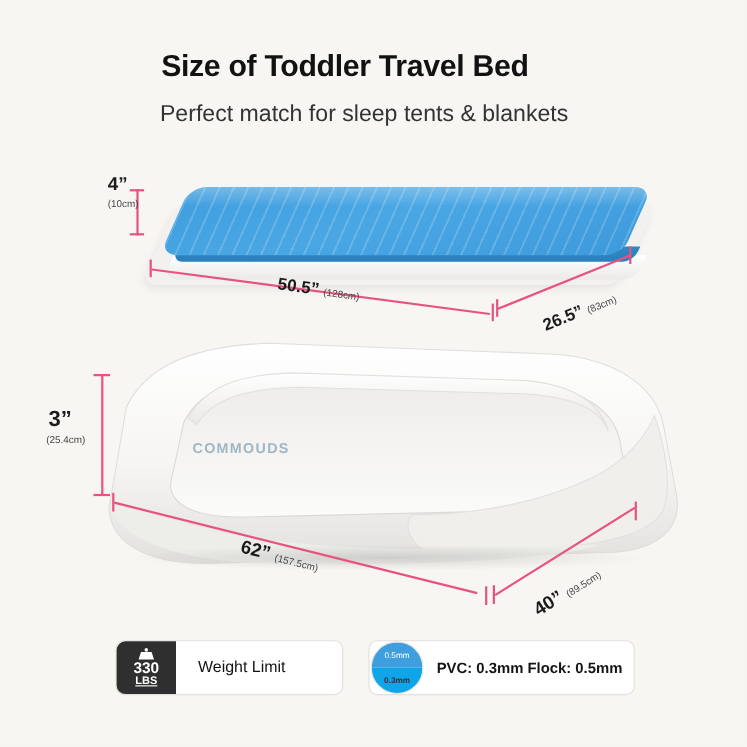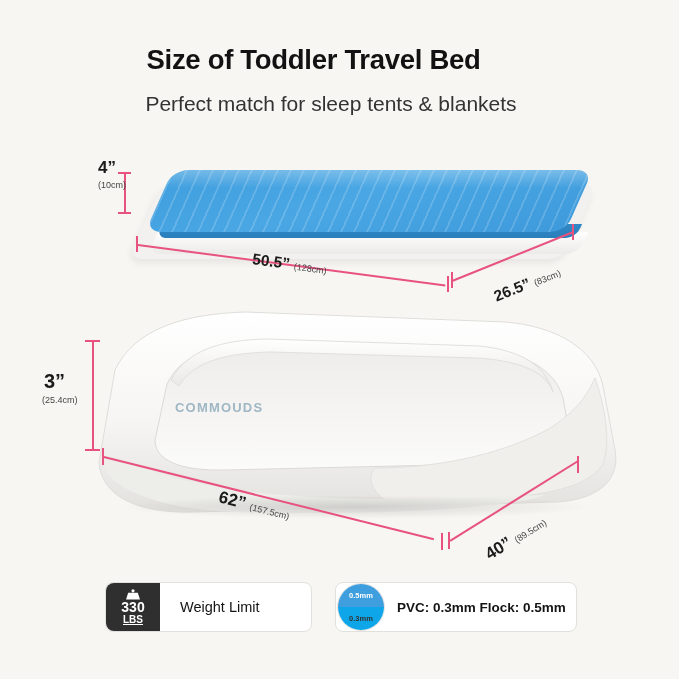--- a/index.html
+++ b/index.html
@@ -105,21 +105,21 @@
     display:flex;align-items:center;
   }
   .mat-circle{
     width:46px;height:46px;border-radius:50%;margin-left:1px;
     overflow:hidden;position:relative;border:1px solid #e6e4e0;background:#fff;
   }
   .mat-top{position:absolute;left:0;top:0;width:100%;height:50%;
     background:#3f9ede;display:flex;align-items:center;justify-content:center;}
   .mat-bot{position:absolute;left:0;top:50%;width:100%;height:50%;
     background:#0ea5e9;display:flex;align-items:center;justify-content:center;}
-  .mat-top span{font-size:7.5px;color:#fff;font-weight:bold;text-align:right;}
+  .mat-top span{font-size:7.5px;color:#fff;font-weight:normal;text-align:right;}
   .mat-bot span{font-size:7.5px;color:#333;font-weight:bold;}
   .mat-text{font-size:13.5px;color:#141414;padding-left:12px;font-weight:bold;}
 
   .brand{
     position:absolute;left:175px;top:400px;
     font-size:13px;letter-spacing:1.2px;color:#9fb7c4;font-weight:bold;
   }
 </style>
 </head>
 <body>

